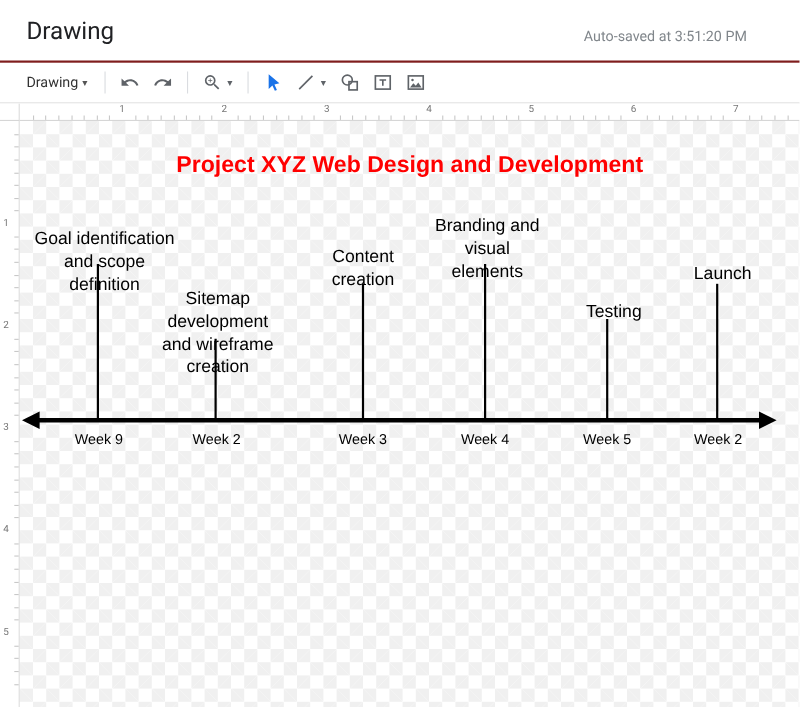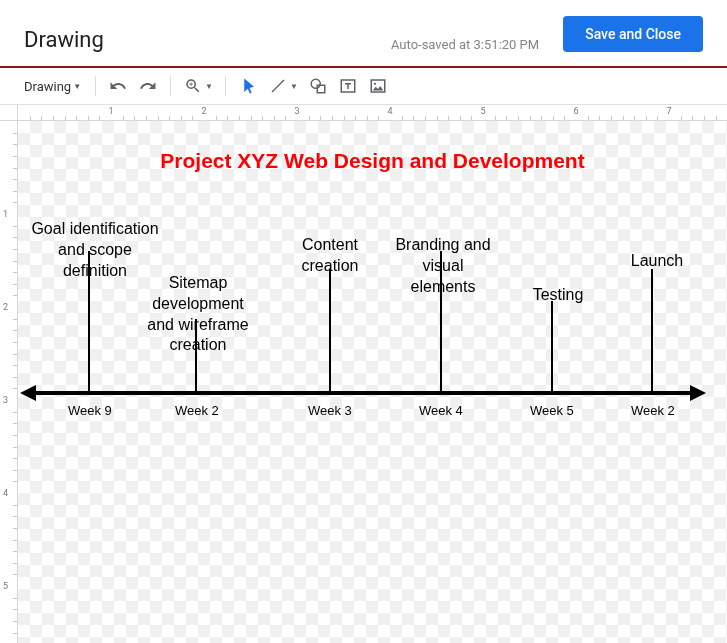--- a/index.html
+++ b/index.html
@@ -200,21 +200,20 @@
       color: #000;
     }
   </style>
 </head>
 <body>
 
 <div class="dialog">
   <div class="header">
     <div class="title">Drawing</div>
     <div class="autosave">Auto-saved at 3:51:20 PM</div>
-    <button class="save-btn">Save and Close</button>
   </div>
 
   <div class="toolbar">
     <div class="actions-btn">
       <span>Drawing</span>
       <span class="caret-down">▼</span>
     </div>
     <div class="sep"></div>
     <div class="tool-btn">
       <svg width="18" height="18" viewBox="0 0 24 24">
@@ -392,21 +391,21 @@
         <line x1="178" y1="198" x2="178" y2="272" stroke="#000" stroke-width="2"></line>
         <line x1="312" y1="148" x2="312" y2="272" stroke="#000" stroke-width="2"></line>
         <line x1="423" y1="130" x2="423" y2="272" stroke="#000" stroke-width="2"></line>
         <line x1="534" y1="180" x2="534" y2="272" stroke="#000" stroke-width="2"></line>
         <line x1="634" y1="148" x2="634" y2="272" stroke="#000" stroke-width="2"></line>
       </svg>
 
       <div class="milestone-label" style="left:12px; top:98px; width:130px;">Goal identification and scope definition</div>
       <div class="milestone-label" style="left:272px; top:114px; width:80px;">Content creation</div>
       <div class="milestone-label" style="left:120px; top:152px; width:120px;">Sitemap development and wireframe creation</div>
-      <div class="milestone-label" style="left:370px; top:114px; width:110px;">Branding and visual elements</div>
+      <div class="milestone-label" style="left:370px; top:86px; width:110px;">Branding and visual elements</div>
       <div class="milestone-label" style="left:510px; top:164px; width:60px;">Testing</div>
       <div class="milestone-label" style="left:608px; top:130px; width:62px;">Launch</div>
 
       <div class="week-label" style="left:50px; top:282px;">Week 9</div>
       <div class="week-label" style="left:157px; top:282px;">Week 2</div>
       <div class="week-label" style="left:290px; top:282px;">Week 3</div>
       <div class="week-label" style="left:401px; top:282px;">Week 4</div>
       <div class="week-label" style="left:512px; top:282px;">Week 5</div>
       <div class="week-label" style="left:613px; top:282px;">Week 2</div>
     </div>

